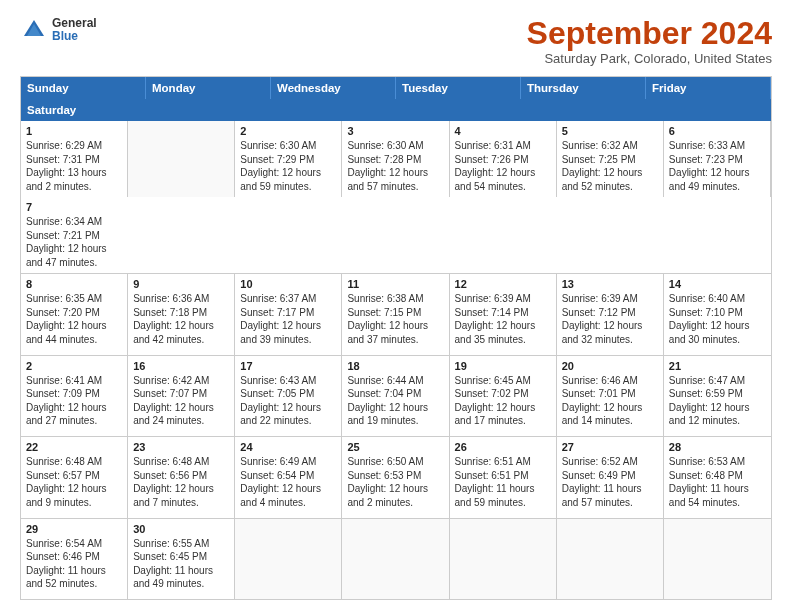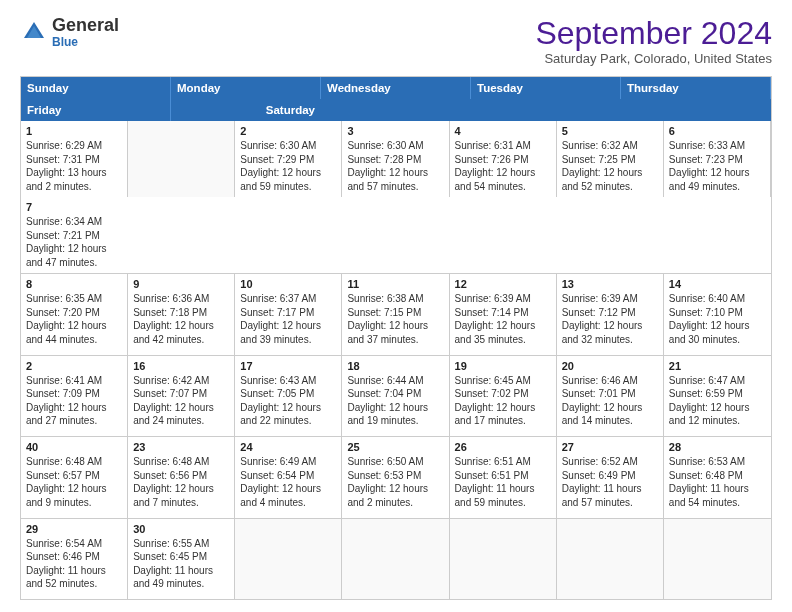--- a/index.html
+++ b/index.html
@@ -27,66 +27,66 @@
       display: flex;
       align-items: center;
       gap: 4px;
     }
     .logo-text {
       display: flex;
       flex-direction: column;
       line-height: 1.1;
     }
     .logo-general {
-      font-size: 18px;
+      font-size: 12px;
       font-weight: bold;
       color: #333;
     }
     .logo-blue {
       font-size: 12px;
       font-weight: bold;
       color: #2a6db5;
     }
     .logo-icon {
       width: 28px;
       height: 28px;
     }
     .title-block {
       text-align: right;
     }
     .month-title {
       font-size: 32px;
-      font-weight: normal;
-      color: #4c1d95;
+      font-weight: bold;
+      color: #c2410c;
       line-height: 1.1;
     }
     .subtitle {
       font-size: 13px;
       color: #555;
     }
     .calendar {
       flex: 1;
       display: flex;
       flex-direction: column;
       border: 1px solid #ccc;
     }
     .cal-header {
       display: grid;
-      grid-template-columns: repeat(5, 1fr);
+      grid-template-columns: repeat(6, 1fr);
       background: #2a6db5;
     }
     .cal-header-cell {
       color: #fff;
       font-size: 11.5px;
       font-weight: bold;
       padding: 5px 6px;
       text-align: left;
       border-right: 1px solid #4a8dd5;
     }
-    .cal-header-cell:last-child { border-right: none; text-align: right; }
+    .cal-header-cell:last-child { border-right: none; }
     .cal-body {
       display: flex;
       flex-direction: column;
       flex: 1;
     }
     .cal-row {
       display: grid;
       grid-template-columns: repeat(7, 1fr);
       flex: 1;
       border-top: 1px solid #ccc;
@@ -232,21 +232,21 @@
           <div class="cal-cell"><span class="day-num">20</span><span class="cell-text" style="white-space:pre-line">Sunrise: 6:46 AM
 Sunset: 7:01 PM
 Daylight: 12 hours
 and 14 minutes.</span></div>
           <div class="cal-cell"><span class="day-num">21</span><span class="cell-text" style="white-space:pre-line">Sunrise: 6:47 AM
 Sunset: 6:59 PM
 Daylight: 12 hours
 and 12 minutes.</span></div>
         </div>
         <div class="cal-row">
-          <div class="cal-cell"><span class="day-num">40</span><span class="cell-text" style="white-space:pre-line">Sunrise: 6:48 AM
+          <div class="cal-cell"><span class="day-num">22</span><span class="cell-text" style="white-space:pre-line">Sunrise: 6:48 AM
 Sunset: 6:57 PM
 Daylight: 12 hours
 and 9 minutes.</span></div>
           <div class="cal-cell"><span class="day-num">23</span><span class="cell-text" style="white-space:pre-line">Sunrise: 6:48 AM
 Sunset: 6:56 PM
 Daylight: 12 hours
 and 7 minutes.</span></div>
           <div class="cal-cell"><span class="day-num">24</span><span class="cell-text" style="white-space:pre-line">Sunrise: 6:49 AM
 Sunset: 6:54 PM
 Daylight: 12 hours

